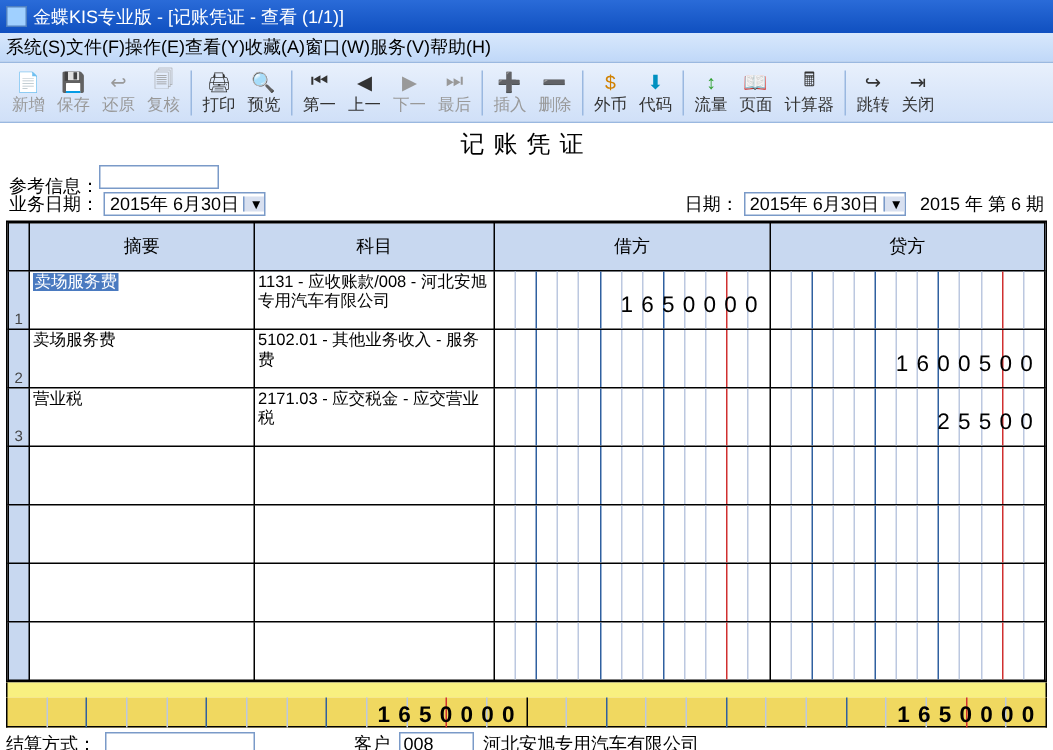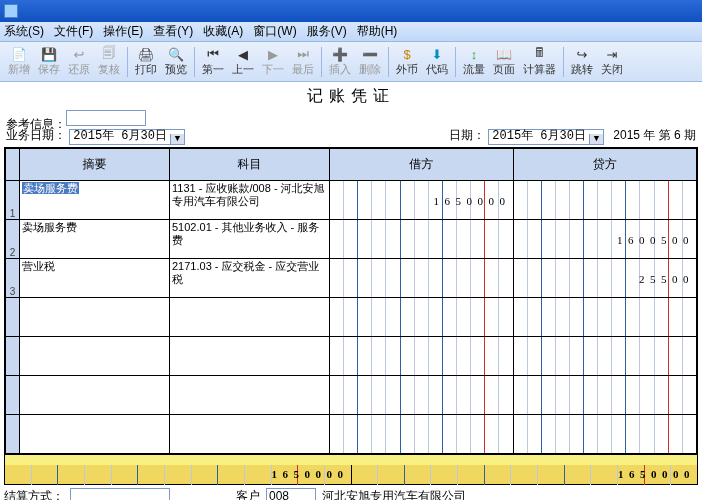--- a/index.html
+++ b/index.html
@@ -1,62 +1,63 @@
 <!DOCTYPE html>
 <html><head>
 <meta charset="utf-8">
 <style>
 * { box-sizing: border-box; margin: 0; padding: 0; }
 body { font-family: "SimSun", "宋体", sans-serif; font-size: 12px; background: #fff; width: 702px; height: 500px; overflow: hidden; }
 .titlebar { background: linear-gradient(#2a6bd8, #1050c0); color: #fff; height: 22px; display: flex; align-items: center; padding: 0 4px; }
 .titlebar .icon { width: 14px; height: 14px; background: #a0d0ff; margin-right: 4px; border: 1px solid #5080c0; }
-.menubar { background: linear-gradient(#d8e8fc, #c0d8f8); height: 20px; display: flex; align-items: center; padding: 0 4px; gap: 10px; border-bottom: 1px solid #9ab8e0; }
+.menubar { background: linear-gradient(#d8e8fc, #c0d8f8); height: 20px; display: flex; align-items: center; padding: 0 4px; border-bottom: 1px solid #9ab8e0; }
 .toolbar { background: linear-gradient(#e8f0fc, #d0e0f8); height: 40px; display: flex; align-items: center; padding: 0 4px; border-bottom: 1px solid #9ab8e0; }
 .tbtn { display: flex; flex-direction: column; align-items: center; justify-content: center; padding: 0 4px; height: 36px; min-width: 26px; font-size: 11px; color: #333; }
 .tbtn .ic { width: 16px; height: 16px; display: flex; align-items: center; justify-content: center; font-size: 13px; }
 .tbtn.disabled { color: #999; }
 .tsep { width: 1px; height: 30px; background: #9ab8e0; margin: 0 3px; }
 .doc-title { text-align: center; font-size: 16px; font-family: "KaiTi","楷体"; padding: 4px 0 2px; letter-spacing: 6px; }
 .info-row { display: flex; align-items: center; padding: 1px 6px; height: 18px; }
 .info-row .label { white-space: nowrap; margin-top: 12px; }
 .info-row input { height: 16px; border: 1px solid #7a9ac8; font-size: 12px; padding: 0 2px; }
 .date-row { display: flex; justify-content: space-between; align-items: center; padding: 1px 6px; height: 18px; gap: 16px; }
-.date-select { display: inline-flex; border: 1px solid #7a9ac8; height: 16px; background: #fff; align-items: flex-end; font-family: Liberation Mono, monospace; }
+.date-select { display: inline-flex; border: 1px solid #7a9ac8; height: 16px; background: #fff; align-items: center; }
 .date-select span { padding: 0 3px; }
 .date-select .dd { background: #d8e0f0; border-left: 1px solid #7a9ac8; width: 14px; text-align: center; font-size: 9px; }
 .grid-wrap { border: 1px solid #000; margin: 2px 4px 0; }
 .grid { width: 100%; border-collapse: collapse; table-layout: fixed; }
 .grid th, .grid td { border: 1px solid #000; padding: 0; vertical-align: top; font-weight: normal; }
 .grid th { background: #c8d8f0; text-align: center; height: 32px; vertical-align: middle; }
 .grid td.rownum { width: 14px; background: #c8d8f0; text-align: center; vertical-align: bottom; font-size: 10px; color: #444; }
 .grid td.summary, .grid td.account { height: 38px; padding: 1px 2px; font-size: 11px; line-height: 13px; }
 .grid td.amount { position: relative; }
 .ledger { display: flex; height: 100%; min-height: 38px; }
 .ledger .c { flex: 1; border-right: 1px solid #bcc8e0; }
 .ledger .c.th { border-right-color: #3060a0; }
 .ledger .c.rd { border-right-color: #d03030; }
 .ledger .c:last-child { border-right: none; }
-.amt-text { position: absolute; right: 2px; top: 14px; font-size: 11px; letter-spacing: 5.5px; font-family: Liberation Serif, serif; color: #000; white-space: nowrap; }
+.amt-text { position: absolute; right: 2px; top: 14px; font-size: 15px; letter-spacing: 5.5px; font-family: Liberation Sans, sans-serif; color: #000; white-space: nowrap; }
 .selected-text { background: #4a7ac0; color: #fff; padding: 0 1px; }
 .yellow-strip { height: 10px; background: #f8f080; border-left: 1px solid #000; border-right: 1px solid #000; margin: 0 4px; }
 .total-row { display: flex; background: #f0d860; border: 1px solid #000; border-top: none; margin: 0 4px; height: 20px; align-items: stretch; font-weight: bold; }
 .total-row .lbl { flex: 0 0 320px; padding: 2px 4px; border-right: 1px solid #000; display: flex; align-items: center; }
 .total-row .amt { flex: 1; position: relative; border-right: 1px solid #000; }
 .total-row .amt:last-child { border-right: none; }
 .total-row .ledger { min-height: 20px; }
 .total-row .amt-text { top: 3px; }
 .footer-grid { margin: 2px 4px 0; font-size: 12px; }
 .footer-grid .fr { display: flex; align-items: center; height: 18px; gap: 6px; }
 .footer-grid input { height: 16px; border: 1px solid #7a9ac8; font-size: 12px; padding: 0 2px; }
 </style>
 </head>
 <body>
 
 <div class="titlebar">
   <span class="icon"></span>
+  <span>金蝶KIS专业版 - [记账凭证 - 查看 (1/1)]</span>
 </div>
 
 <div class="menubar">
   <span>系统(S)</span>
   <span>文件(F)</span>
   <span>操作(E)</span>
   <span>查看(Y)</span>
   <span>收藏(A)</span>
   <span>窗口(W)</span>
   <span>服务(V)</span>

